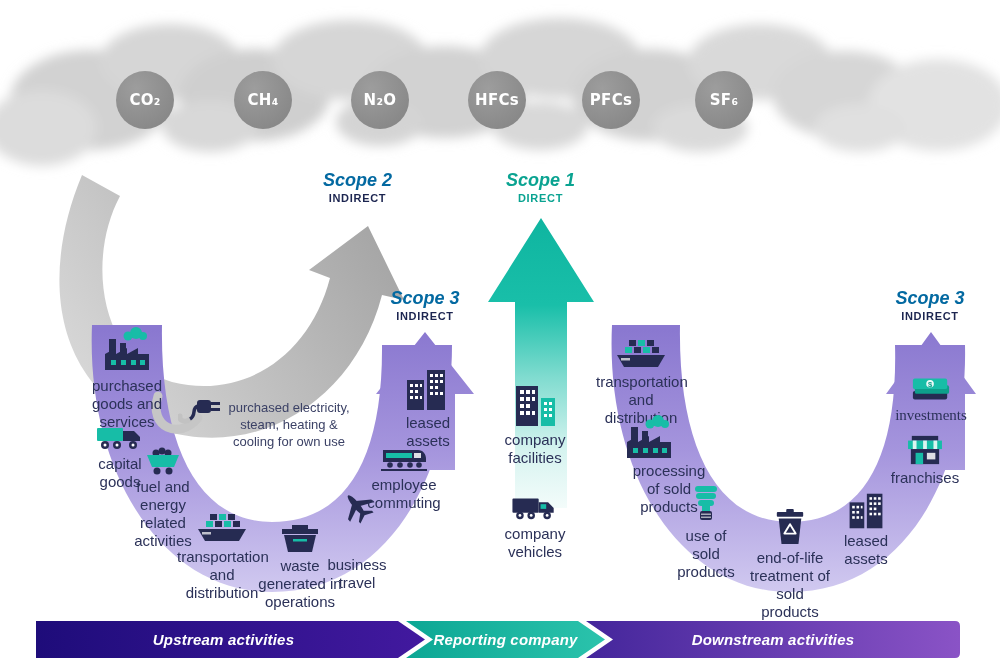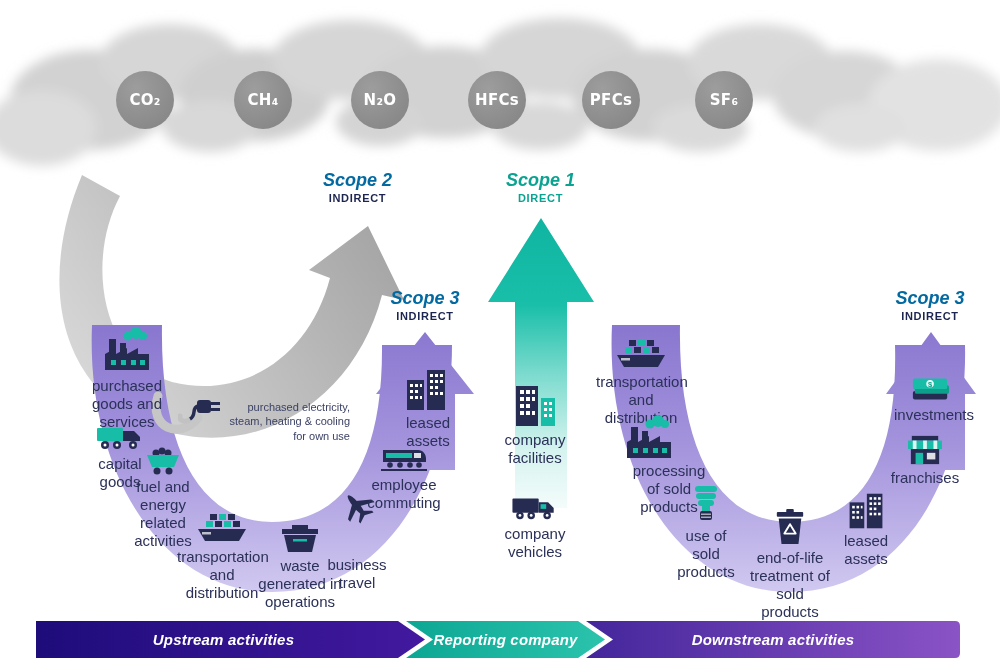--- a/index.html
+++ b/index.html
@@ -9,21 +9,21 @@
   #bg{position:absolute;left:0;top:0}
   .gas{position:absolute;width:58px;height:58px;border-radius:50%;
        background:radial-gradient(circle at 35% 30%,#9d9d9d,#828282);
        color:#fff;display:flex;align-items:center;justify-content:center;
        font-weight:bold;font-size:15px;letter-spacing:.3px;
        font-family:"DejaVu Sans",sans-serif}
   .item-icon{position:absolute}
   .item-icon svg{width:100%;height:100%;display:block}
   .item-label{position:absolute;font-size:15px;line-height:1.2;color:#2b3158;
               text-align:center;font-weight:500}
-  .item-label.left{text-align:right;font-size:11px;color:#3c4266;line-height:1.3}
+  .item-label.left{text-align:center;font-size:13px;color:#3c4266;line-height:1.3}
   .scope{position:absolute;text-align:center}
   .scope-title{font-size:18px;font-weight:bold;font-style:italic;color:#0369a1}
   .scope-sub{font-size:11px;font-weight:bold;letter-spacing:.7px;color:#1c2550;margin-top:1px}
   .scope.teal .scope-title,.scope.teal .scope-sub{color:#0aa391}
   .banner-label{position:absolute;color:#fff;font-size:15px;font-weight:bold;
                 font-style:italic;text-align:center;letter-spacing:.2px}
 </style>
 </head>
 <body>
 
@@ -388,14 +388,14 @@
     <div class="item-label" style="left: 888px; top: 469px; width: 74px;">franchises</div>
     <div class="item-icon" style="left: 911px; top: 376px; width: 40px; height: 28px;">
       <svg viewBox="0 0 42 28">
         <rect x="2" y="15" width="36" height="9" rx="2" fill="#262b52"></rect>
         <rect x="4" y="9" width="36" height="9" rx="2" fill="#0e9f8b"></rect>
         <rect x="2" y="2" width="36" height="11" rx="2" fill="#17bda7"></rect>
         <circle cx="20" cy="7.5" r="4" fill="#fff" opacity=".92"></circle>
         <text x="20" y="10.5" font-size="8" text-anchor="middle" fill="#0e9f8b" font-weight="bold">$</text>
       </svg>
     </div>
-    <div class="item-label" style="left: 894px; top: 406px; width: 74px;">investments</div>
+    <div class="item-label" style="left: 894px; top: 406px; width: 74px; font-family: Liberation Serif, serif;">investments</div>
   </div>
 
 </body></html>

